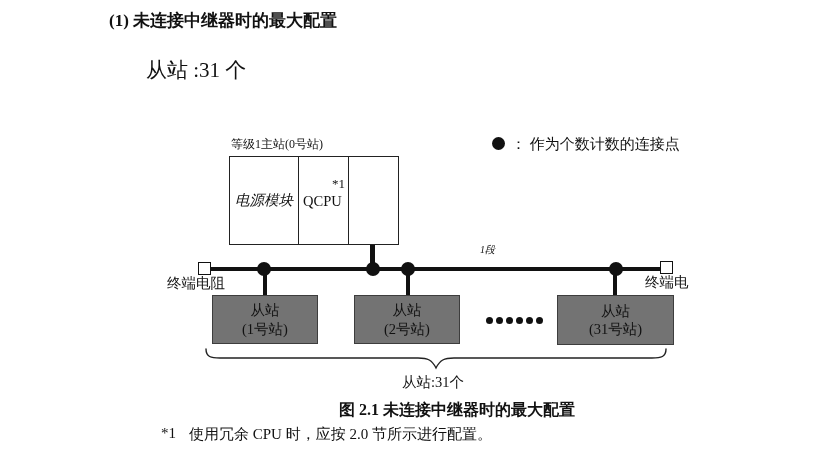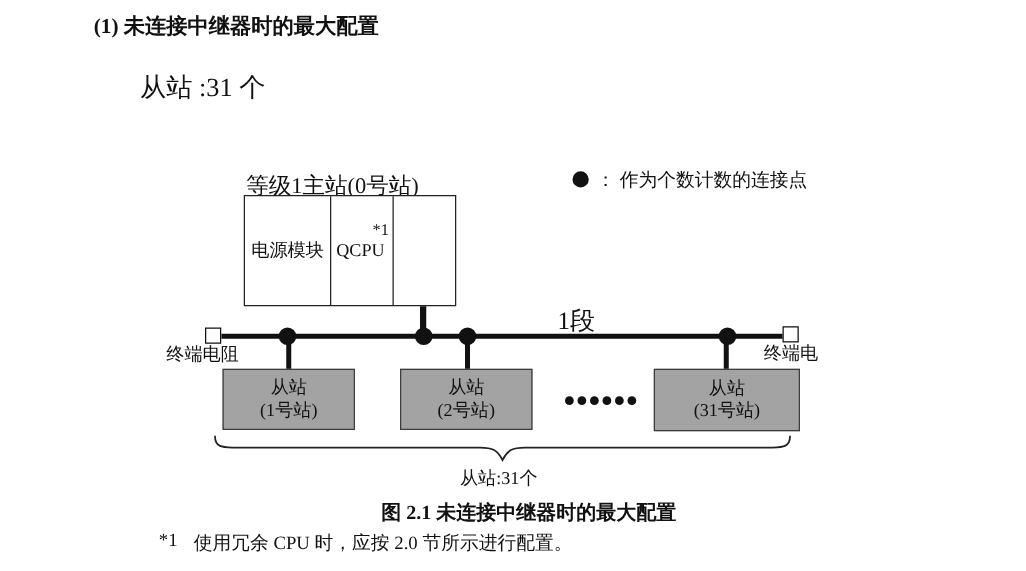--- a/index.html
+++ b/index.html
@@ -3,64 +3,65 @@
 <meta charset="utf-8">
 <style>
   html,body{margin:0;padding:0;background:#fff;}
   .page{
     position:relative;
     width:655px;height:457px;
     background:#ffffff;
     font-family:"Liberation Serif", serif;
     color:#111;
     overflow:hidden;
+    margin-left:34px;
   }
   .abs{position:absolute;white-space:nowrap;}
 
   
   .h-title{left:75px;top:9px;font-size:17px;font-weight:bold;}
   .h-line1{left:112px;top:36px;font-size:15px;}
   .h-line2{left:112px;top:56px;font-size:21px;}
 
   
-  .master-label{left:197px;top:136px;font-size:18px;}
+  .master-label{left:197px;top:136px;font-size:12px;}
   .master-box{
     left:195px;top:156px;width:170px;height:89px;
     border:1.5px solid #222;display:flex;box-sizing:border-box;background:#fff;
   }
   .cell{box-sizing:border-box;font-size:14.5px;}
-  .cell-power{width:69px;border-right:1.5px solid #222;display:flex;align-items:center;justify-content:center;}
+  .cell-power{width:69px;border-right:1.5px solid #222;display:flex;align-items:center;justify-content:center;font-style:italic;}
   .cell-cpu{width:50px;border-right:1.5px solid #222;position:relative;}
   .cpu-note{position:absolute;top:19px;right:3px;font-size:13px;}
   .cpu-text{position:absolute;top:36px;left:4px;}
   .cell-net{flex:1;padding:25px 0 0 4px;line-height:15px;}
 
   
   .legend-dot{left:458px;top:137px;width:13px;height:13px;border-radius:50%;background:#111;}
   .legend-text{left:477px;top:135px;font-size:15px;}
 
   
-  .seg-label{left:446px;top:243px;font-size:20px;}
+  .seg-label{left:446px;top:243px;font-size:10px;font-style:italic;}
   .bus-line{left:177px;top:267px;width:455px;height:4px;background:#111;}
   .term-sq{width:11px;height:11px;border:1.6px solid #111;background:#fff;box-sizing:content-box;}
   .term-l{left:164px;top:262px;}
   .term-r{left:626px;top:261px;}
   .term-lab-l{left:133px;top:274px;font-size:14.5px;}
   .term-lab-r{left:611px;top:273px;font-size:14.5px;}
   .stub{background:#111;width:4px;}
   .stub-master{left:336px;top:245px;height:24px;width:5px;}
   .stub-s1{left:229px;top:270px;height:26px;}
   .stub-s2{left:372px;top:270px;height:26px;}
   .stub-s3{left:579px;top:270px;height:26px;}
   .bus-dot{width:14px;height:14px;border-radius:50%;background:#111;top:262px;}
   .dot-1{left:223px;} .dot-2{left:332px;} .dot-3{left:367px;} .dot-4{left:575px;}
 
   
   .slave-box{
-    border:1.5px solid #3d3d3d;background:#a3a3a3;box-sizing:border-box;
+    border:1.5px solid #3d3d3d;background:#737373;box-sizing:border-box;
     display:flex;flex-direction:column;align-items:center;justify-content:center;
     font-size:14.5px;line-height:1.25;text-align:center;
   }
   .slave-1{left:178px;top:295px;width:106px;height:49px;}
   .slave-2{left:320px;top:295px;width:106px;height:49px;}
   .slave-3{left:523px;top:295px;width:117px;height:50px;}
   .ellipsis{left:452px;top:317px;display:flex;gap:3px;}
   .ellipsis i{width:7px;height:7px;border-radius:50%;background:#111;display:block;}
 
   

